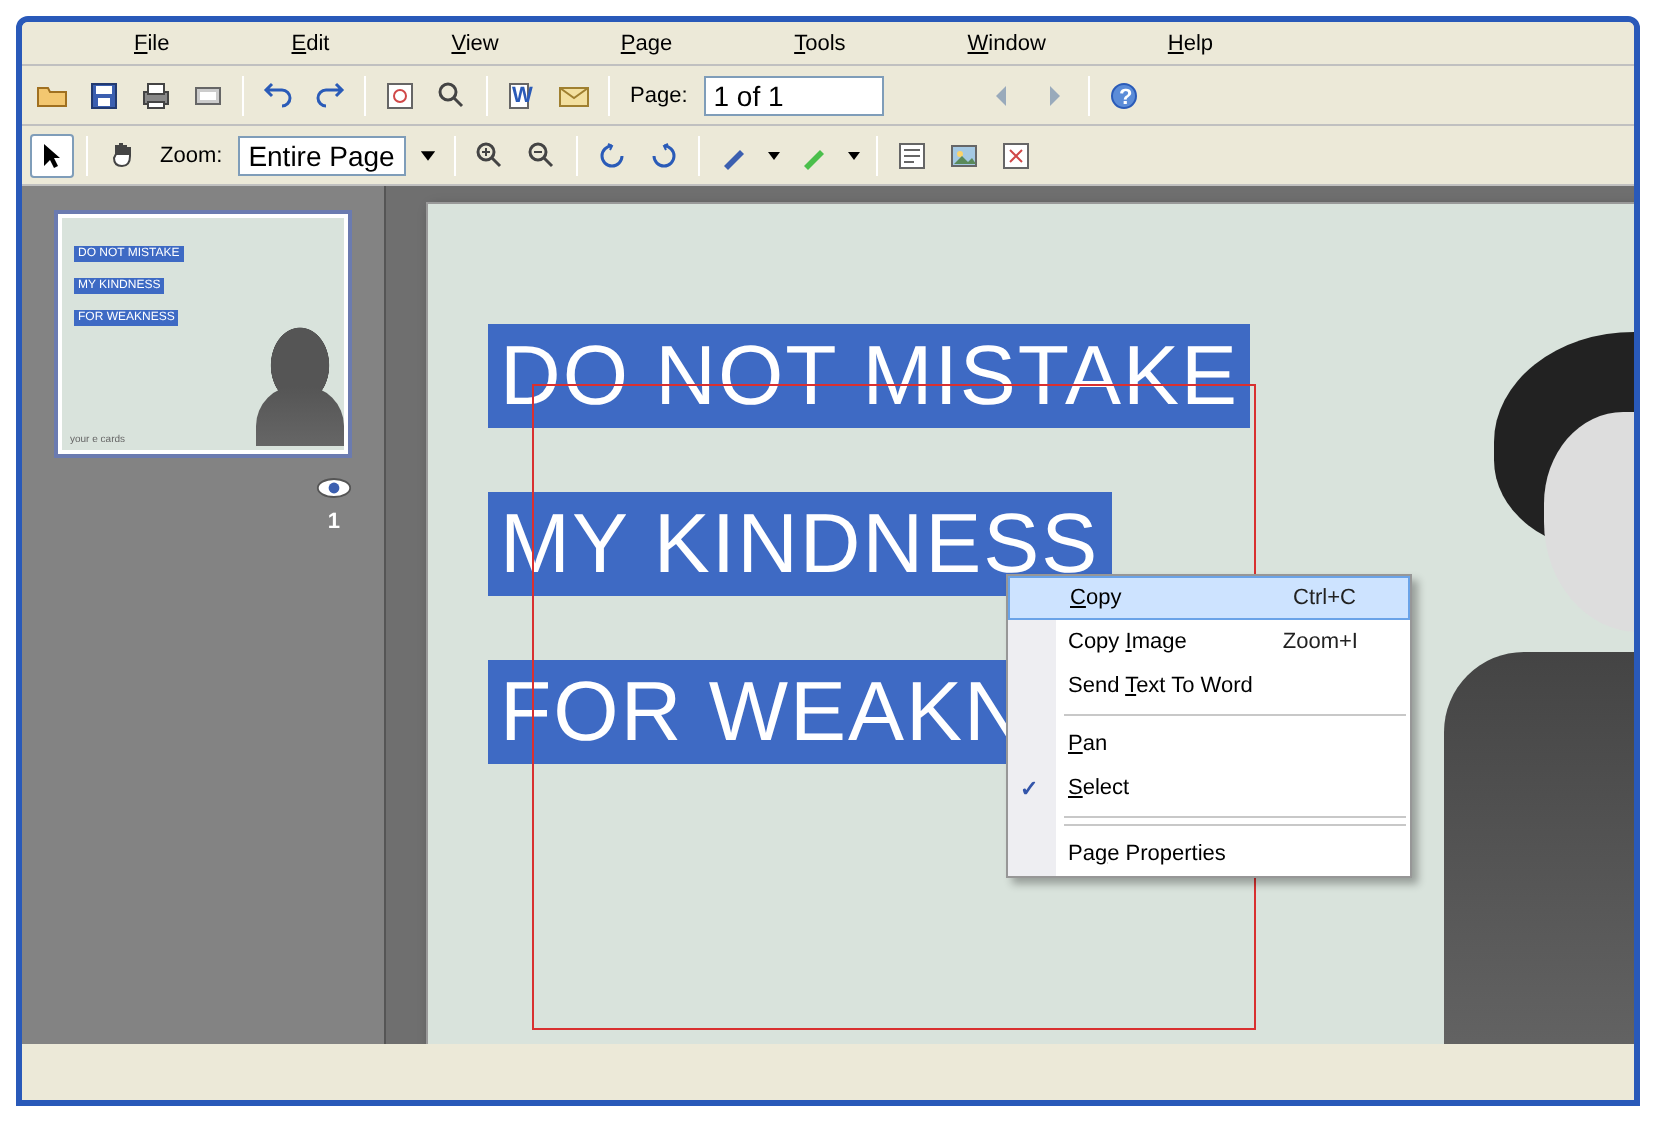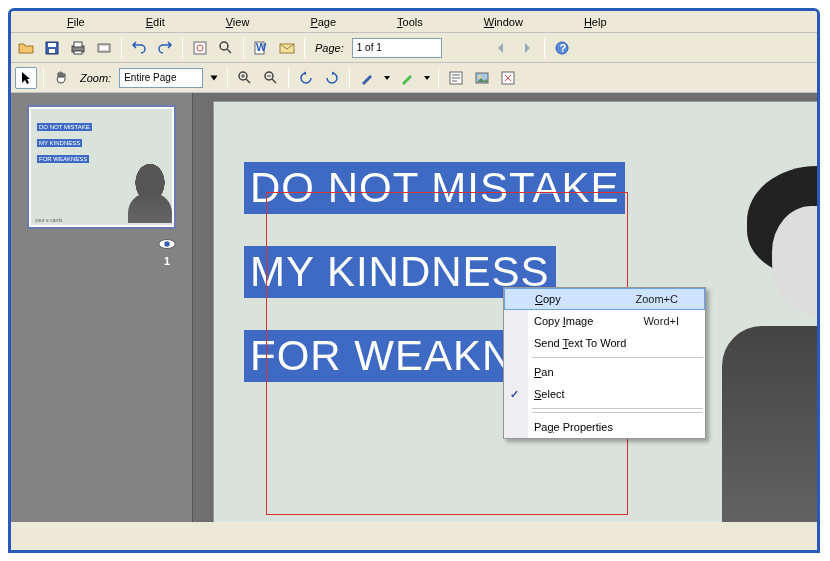--- a/index.html
+++ b/index.html
@@ -8,22 +8,22 @@
 .titlebar { height: 28px; background: linear-gradient(#2b6bd9, #1e4cb8 50%, #0e3a97); display: flex; align-items: center; padding: 0 6px; color: #fff; font-size: 12px; }
 .titlebar .doc-icon { width: 16px; height: 16px; margin-right: 6px; position: relative; background: #fff; border: 1px solid #888; }
 .titlebar .doc-icon::after { content: ""; position: absolute; top: 3px; left: 2px; right: 2px; height: 5px; background: #5a9de0; }
 .menubar { height: 22px; background: #ece9d8; border-bottom: 1px solid #c0c0c0; display: flex; align-items: center; padding: 0 4px; gap: 2px; }
 .menubar .mi { padding: 2px 7px; cursor: default; margin-left: 45px; }
 .menubar .mi u { text-decoration: underline; }
 .toolbar { height: 30px; background: #ece9d8; border-bottom: 1px solid #c0c0c0; display: flex; align-items: center; padding: 0 4px; gap: 4px; position: relative; }
 .tb-sep { width: 1px; height: 20px; background: #b0b0b0; margin: 0 2px; border-right: 1px solid #fff; }
 .tb-btn { width: 22px; height: 22px; display: flex; align-items: center; justify-content: center; border: 1px solid transparent; border-radius: 2px; }
 .tb-btn svg { width: 16px; height: 16px; }
-.tb-label { padding: 0 4px; font-style: italic; }
-.tb-input { height: 20px; border: 1px solid #7f9db9; background: #fff; padding: 1px 4px; font-size: 10px; }
+.tb-label { padding: 0 4px; }
+.tb-input { height: 20px; border: 1px solid #7f9db9; background: #fff; padding: 1px 4px; font-size: 14px; }
 .zoom-input { width: 84px; }
 .page-input { width: 90px; }
 .content { display: flex; height: calc(100% - 110px); background: #6f6f6f; }
 .thumbs { width: 182px; background: #838383; padding: 12px 16px; overflow: auto; border-right: 1px solid #555; }
 .thumb-wrap { background: #fff; border: 2px solid #6b7bb0; padding: 2px; margin-bottom: 6px; }
 .thumb-inner { background: #d9e3dc; height: 116px; position: relative; overflow: hidden; padding: 10px 6px; }
 .thumb-line { background: #3e6ac4; color: #fff; font-size: 6px; padding: 1px 2px; display: inline-block; margin-bottom: 4px; white-space: nowrap; }
 .thumb-fig { position: absolute; right: 0; bottom: 2px; width: 44px; height: 62px; background: radial-gradient(60% 55% at 50% 35%, #555 0%, #555 55%, transparent 56%); }
 .thumb-fig::after { content: ""; position: absolute; bottom: 0; left: 0; right: 0; height: 30px; background: linear-gradient(#555, #666); border-radius: 20px 20px 0 0; }
 .thumb-watermark { position: absolute; bottom: 2px; left: 4px; font-size: 5px; color: #666; }
@@ -271,25 +271,25 @@
           <div class="hair"></div>
           <div class="face"></div>
         </div>
         <div class="selection-rect"></div>
       </div>
 
       <div class="context-menu" style="left:310px; top:194px;">
         <div class="gutter"></div>
         <div class="cm-item highlight">
           <span><u>C</u>opy</span>
-            <span class="shortcut">Zoom+C</span>
+            <span class="shortcut">Ctrl+C</span>
         </div>
         <div class="cm-item">
           <span>Copy <u>I</u>mage</span>
-            <span class="shortcut">Word+I</span>
+            <span class="shortcut">Zoom+I</span>
         </div>
         <div class="cm-item">
           <span>Send <u>T</u>ext To Word</span>
         </div>
         <div class="cm-sep"></div>
         <div class="cm-item">
             <span><u>P</u>an</span>
           </div>
         <div class="cm-item">
           <span class="check">✓</span>

